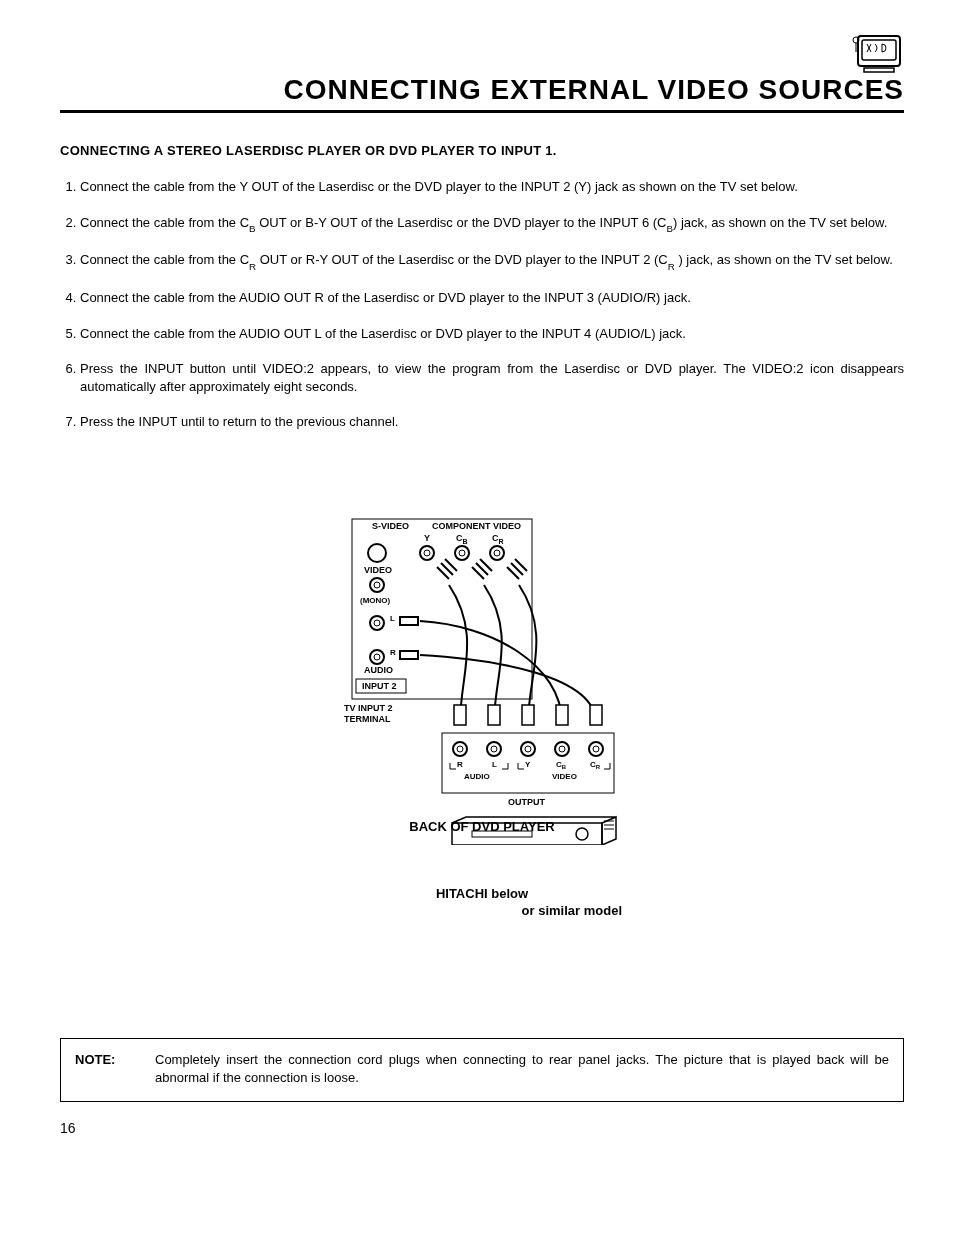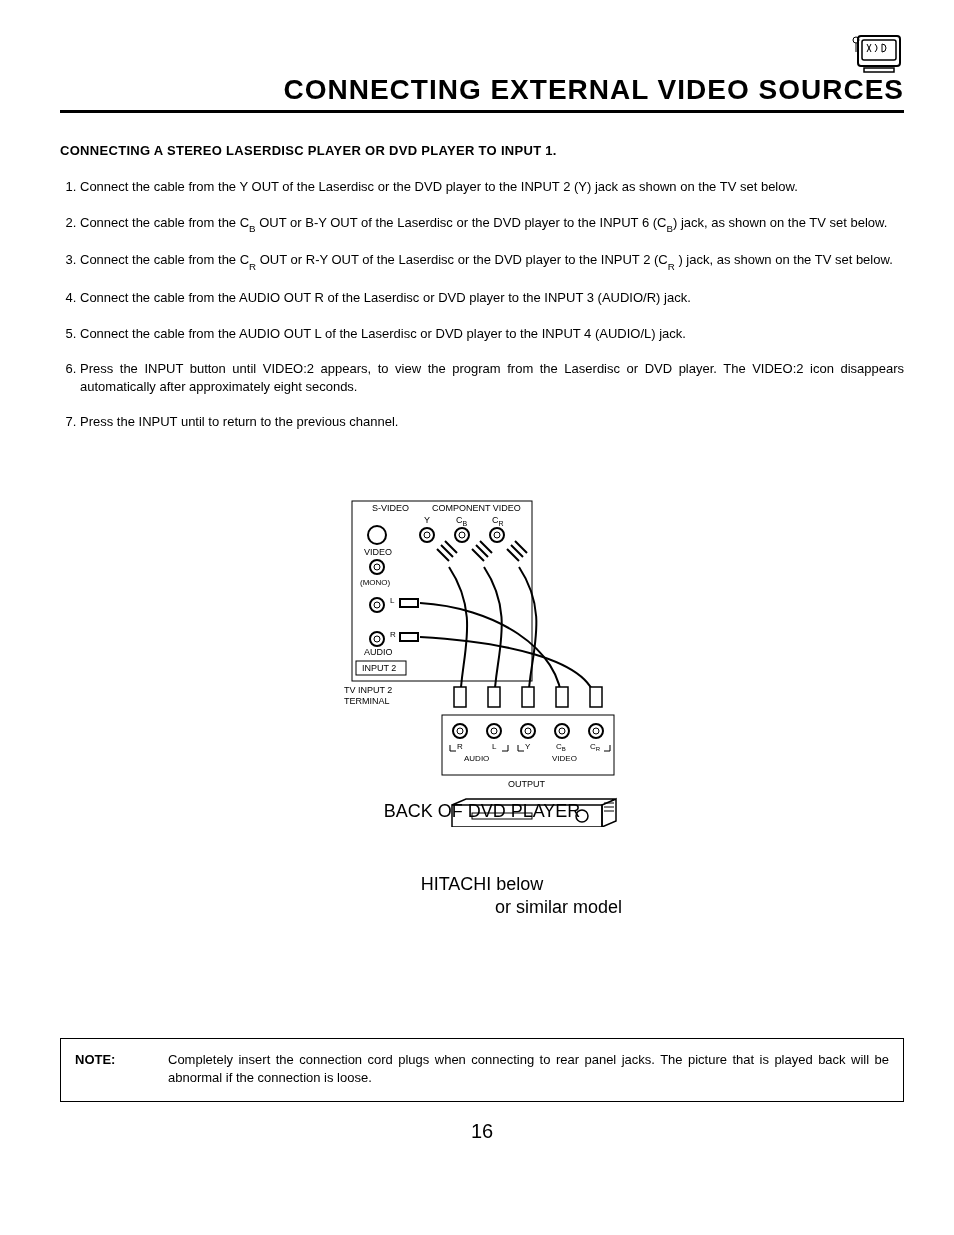--- a/index.html
+++ b/index.html
@@ -49,39 +49,40 @@
     margin-bottom: 18px;
     text-align: justify;
   }
   .sub {
     font-size: 0.75em;
     vertical-align: sub;
     position: relative;
     top: 2px;
   }
   .diagram-zone {
-    margin: 66px auto 120px;
+    margin: 84px auto 120px;
     width: 280px;
     text-align: center;
+    font-weight: bold;
   }
   .diag-text {
-    font-size: 18px;
+    font-size: 13px;
     margin: 6px 0;
   }
   .note-box {
     border: 1px solid #000;
     padding: 12px 14px 14px;
     font-size: 13px;
     line-height: 1.4;
   }
-  .note-box .row1 { display: flex; gap: 13px; }
+  .note-box .row1 { display: flex; }
   .note-box .label { font-weight: bold; width: 80px; flex:0 0 auto; }
   .note-box .txt { flex:1; text-align: justify; }
   .note-box .row2 { margin-left: 80px; margin-top: 14px; }
-  .page-num { text-align:center; font-size:20px; margin-top: 18px; }
+  .page-num { text-align:left; font-size:14px; margin-top: 18px; }
 </style>
 </head>
 <body>
 
 <div class="header">
   <svg class="logo" viewBox="0 0 52 44">
     <rect x="6" y="6" width="42" height="30" rx="3" fill="none" stroke="#000" stroke-width="2"></rect>
     <rect x="10" y="10" width="34" height="20" rx="2" fill="none" stroke="#000" stroke-width="1.5"></rect>
     <rect x="12" y="38" width="30" height="4" fill="none" stroke="#000" stroke-width="1.5"></rect>
     <circle cx="4" cy="10" r="3" fill="none" stroke="#000" stroke-width="1"></circle>

